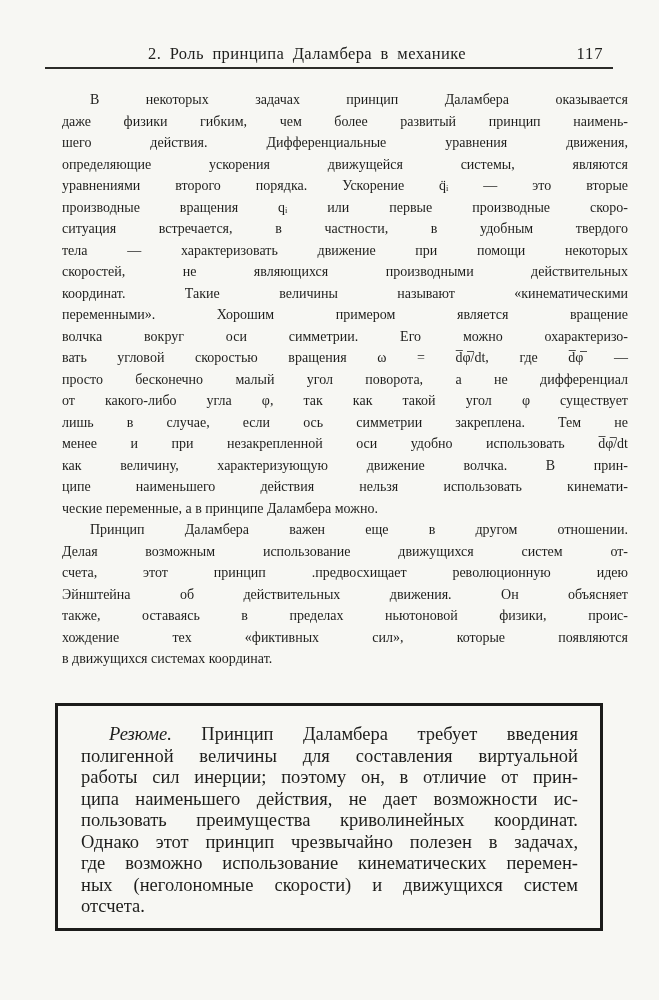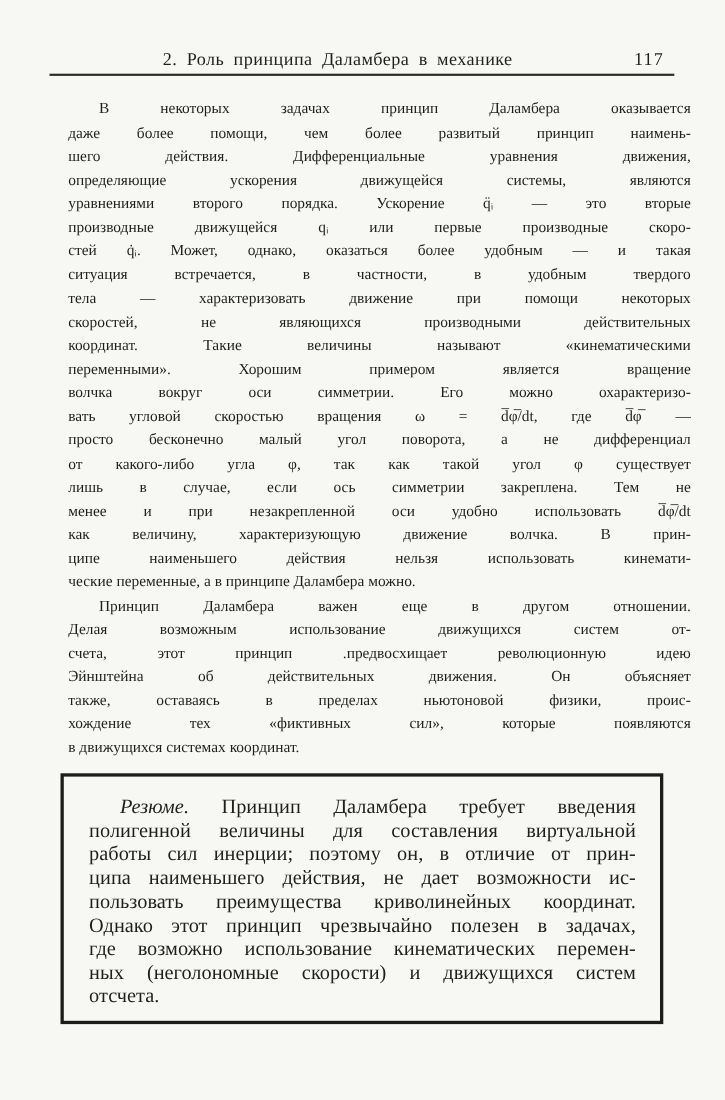--- a/index.html
+++ b/index.html
@@ -72,26 +72,25 @@
   <header class="running-head">
     <span class="head-title">2. Роль принципа Даламбера в механике</span>
     <span class="page-num">117</span>
   </header>
 
   <div class="head-rule"></div>
 
   <main class="body-text">
     <div class="paragraph">
         <div class="line indent">В некоторых задачах принцип Даламбера оказывается</div>
-        <div class="line">даже более помощи, чем более развитый принцип наимень-</div>
+        <div class="line">даже физики гибким, чем более развитый принцип наимень-</div>
         <div class="line">шего действия. Дифференциальные уравнения движения,</div>
         <div class="line">определяющие ускорения движущейся системы, являются</div>
         <div class="line">уравнениями второго порядка. Ускорение q̈ᵢ — это вторые</div>
-        <div class="line">производные движущейся qᵢ или первые производные скоро-</div>
-        <div class="line">стей q̇ᵢ. Может, однако, оказаться более удобным — и такая</div>
+        <div class="line">производные вращения qᵢ или первые производные скоро-</div>
         <div class="line">ситуация встречается, в частности, в удобным твердого</div>
         <div class="line">тела — характеризовать движение при помощи некоторых</div>
         <div class="line">скоростей, не являющихся производными действительных</div>
         <div class="line">координат. Такие величины называют «кинематическими</div>
         <div class="line">переменными». Хорошим примером является вращение</div>
         <div class="line">волчка вокруг оси симметрии. Его можно охарактеризо-</div>
         <div class="line">вать угловой скоростью вращения ω = d̅φ̅/dt, где d̅φ̅ —</div>
         <div class="line">просто бесконечно малый угол поворота, а не дифференциал</div>
         <div class="line">от какого-либо угла φ, так как такой угол φ существует</div>
         <div class="line">лишь в случае, если ось симметрии закреплена. Тем не</div>

